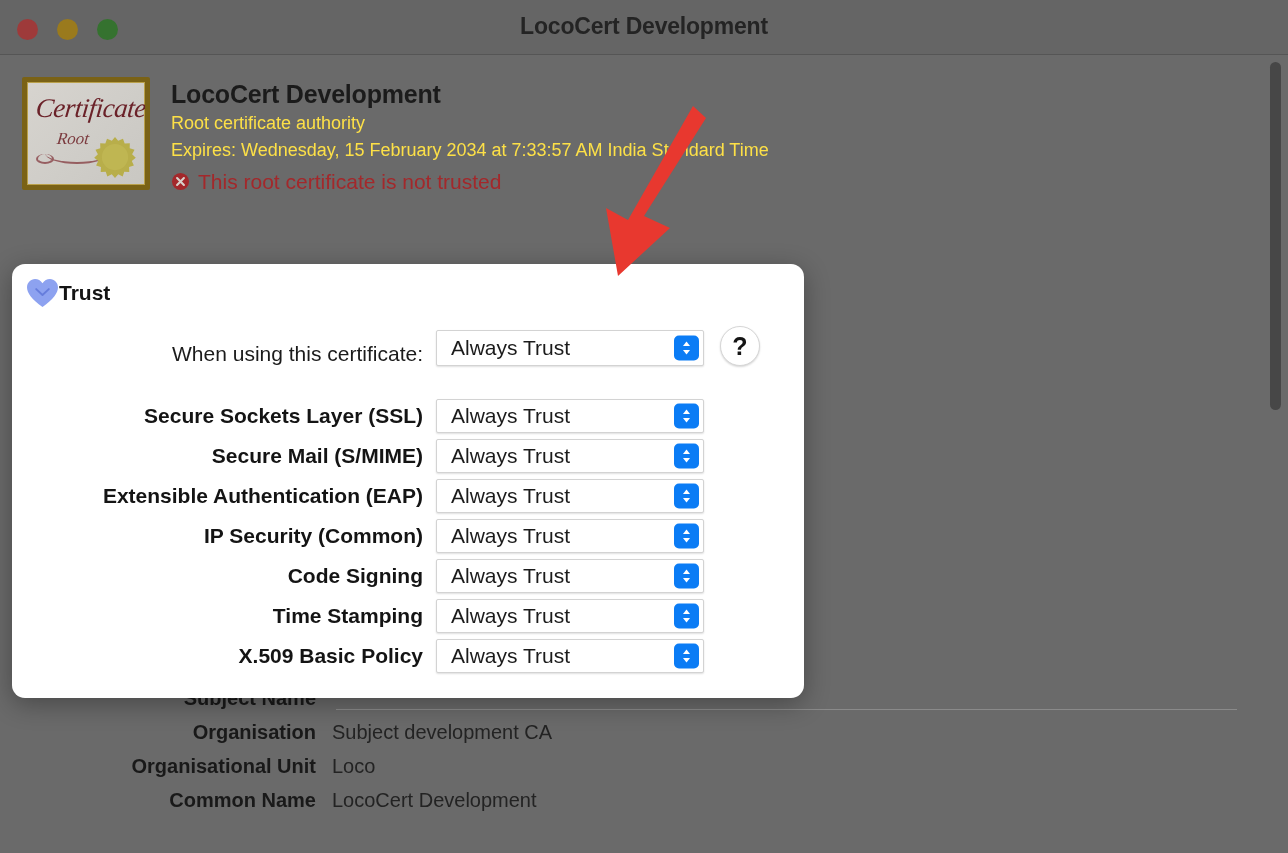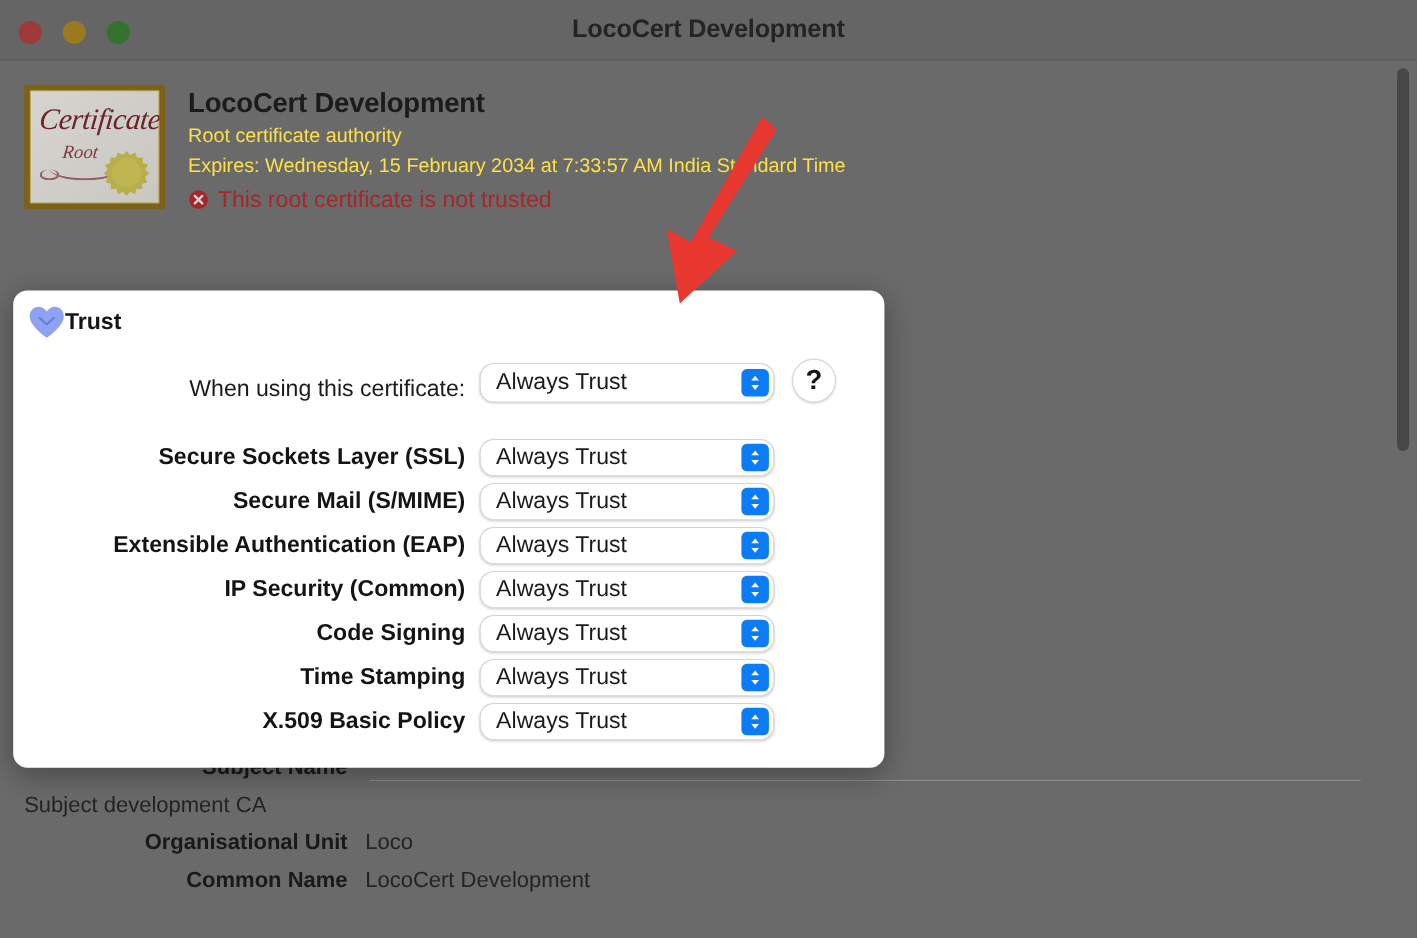--- a/index.html
+++ b/index.html
@@ -253,21 +253,21 @@
     padding-right: 13px;
     flex: none;
   }
 
   .popup-btn {
     position: relative;
     width: 268px;
     height: 34px;
     background: #fff;
     border: 1px solid #d3d3d3;
-    border-radius: 13px;
+    border-radius: 2px;
     box-shadow: 0 1px 2px rgba(0,0,0,.13);
     display: flex;
     align-items: center;
     flex: none;
   }
   .popup-btn.tall { height: 36px; }
   .popup-label {
     font-size: 21px;
     color: #1b1b1b;
     padding-left: 14px;
@@ -379,20 +379,21 @@
         </svg>
         <span class="details-title">Details</span>
       </div>
 
       <div class="drow">
         <span class="dlabel">Subject Name</span>
         <span class="drule"></span>
       </div>
 
       <div class="drow">
+        <span class="dlabel">Organisation</span>
         <span class="dvalue">Subject development CA</span>
       </div>
       <div class="drow">
         <span class="dlabel">Organisational Unit</span>
         <span class="dvalue">Loco</span>
       </div>
       <div class="drow">
         <span class="dlabel">Common Name</span>
         <span class="dvalue">LocoCert Development</span>
       </div>

